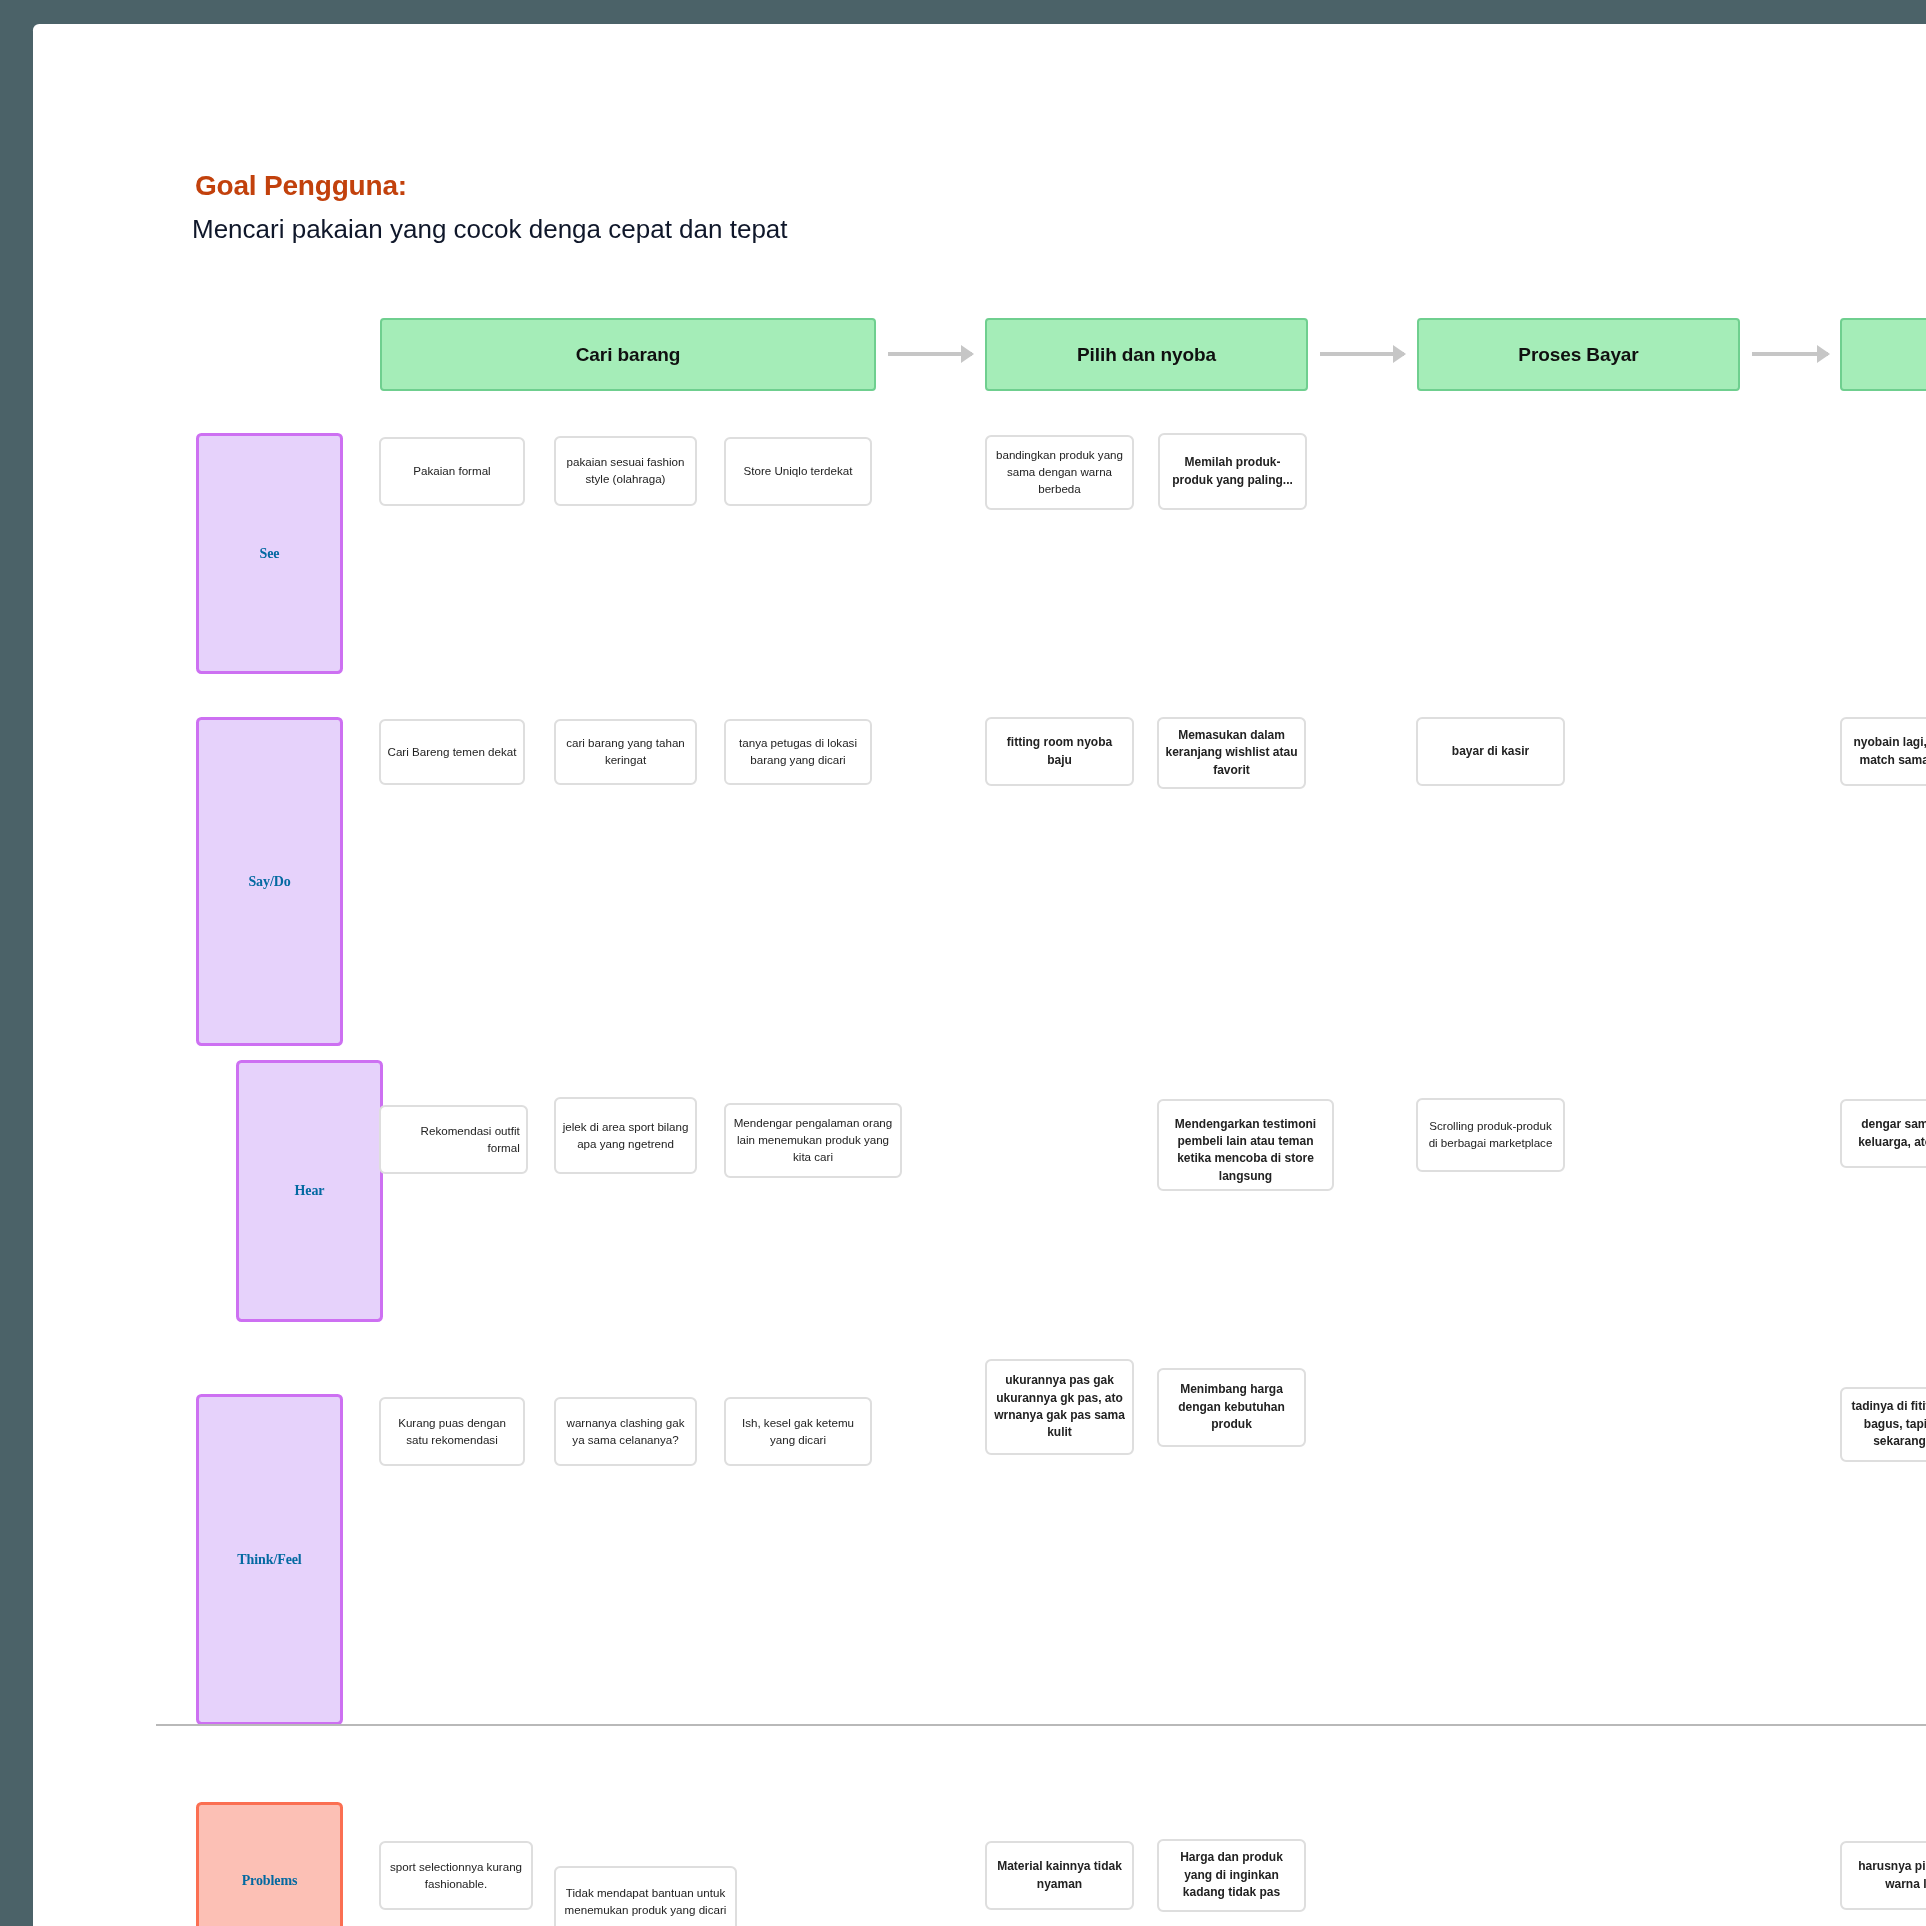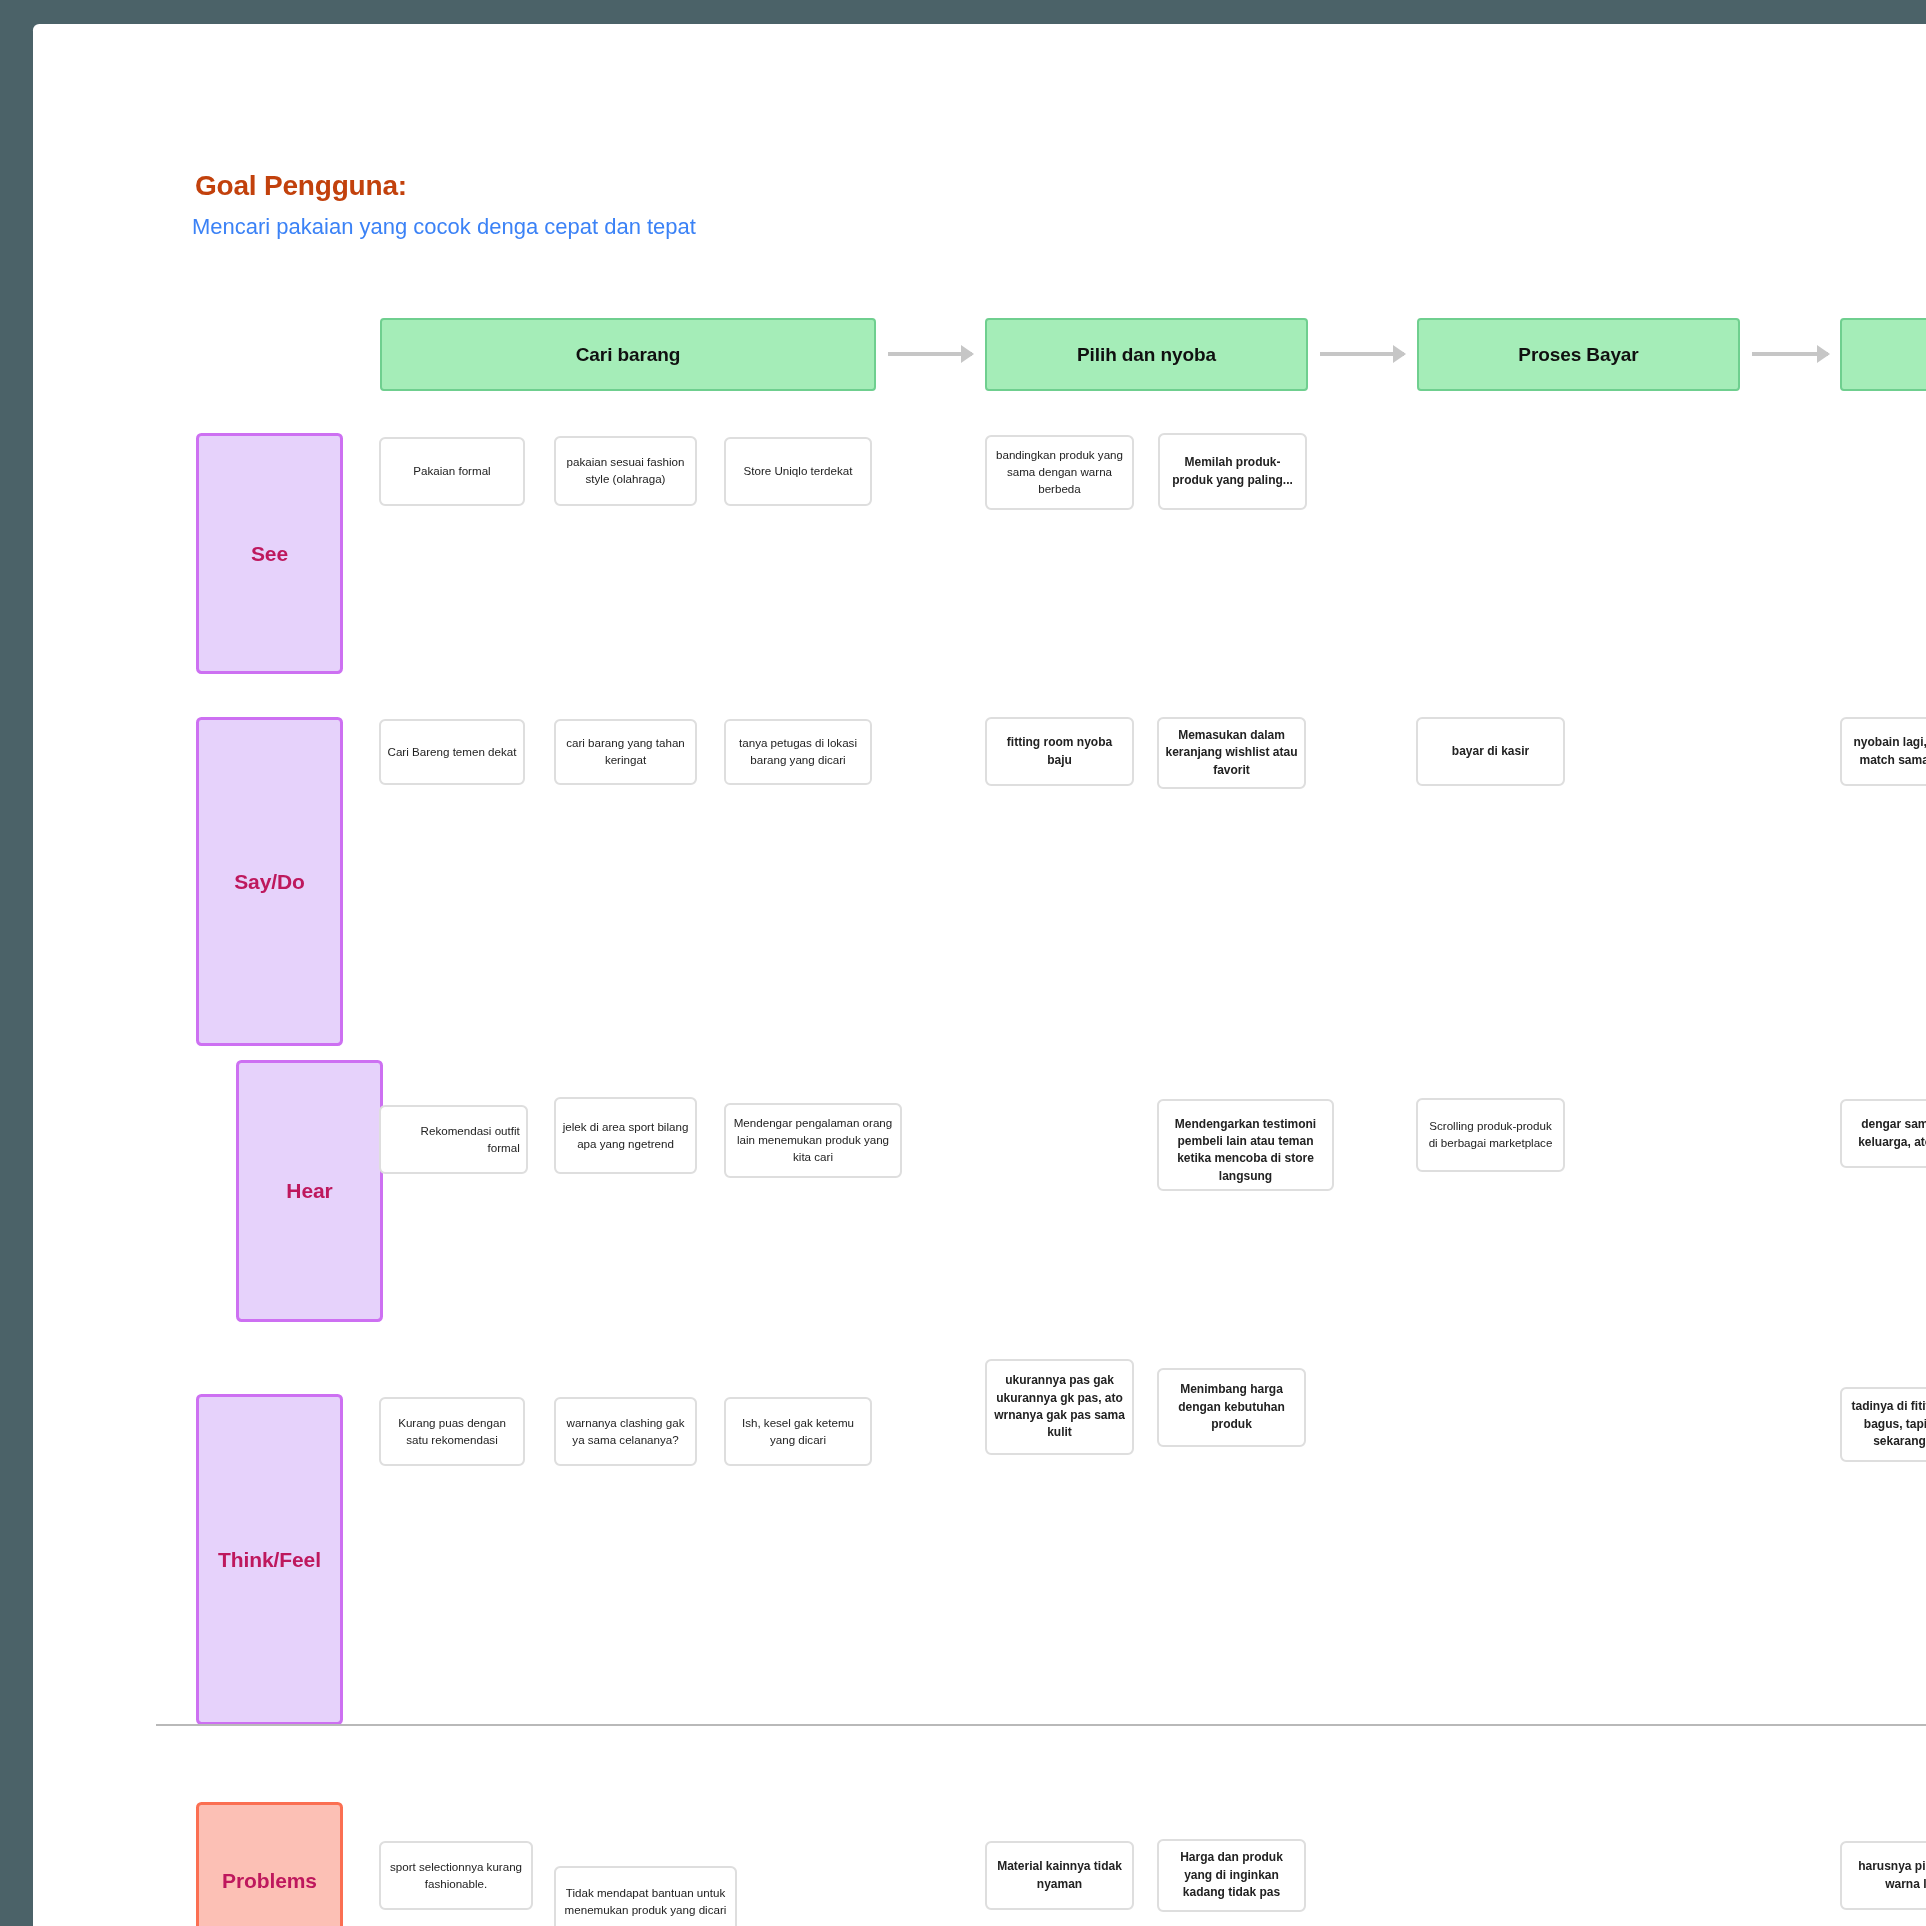--- a/index.html
+++ b/index.html
@@ -36,23 +36,23 @@
     font-size: 28px;
     font-weight: 700;
     color: #c2410c;
     letter-spacing: -0.2px;
     white-space: nowrap;
   }
   .goal-sub {
     position: absolute;
     left: 159px;
     top: 190px;
-    font-size: 22px;
+    font-size: 26px;
     font-weight: 400;
-    color: #3b82f6;
+    color: #0f172a;
     white-space: nowrap;
   }
 
   
   .phase {
     position: absolute;
     top: 294px;
     height: 73px;
     background: #a5edb8;
     border: 2.7px solid #6fcf8f;
@@ -101,24 +101,25 @@
   }
   .rowlabel.purple {
     background: #e6d2fb;
     border: 3.5px solid #cd70f2;
   }
   .rowlabel.red {
     background: #fcc0b5;
     border: 3.5px solid #fb6f52;
   }
   .rowlabel span {
-    font-size: 21px;
+    font-size: 14px;
     font-weight: 700;
-    color: #be185d;
+    color: #0369a1;
     letter-spacing: -0.1px;
+    font-family: Liberation Serif, serif;
   }
 
   
   .card {
     position: absolute;
     box-sizing: border-box;
     background: #ffffff;
     border: 2.3px solid #dedede;
     border-radius: 6.2px;
     display: flex;

